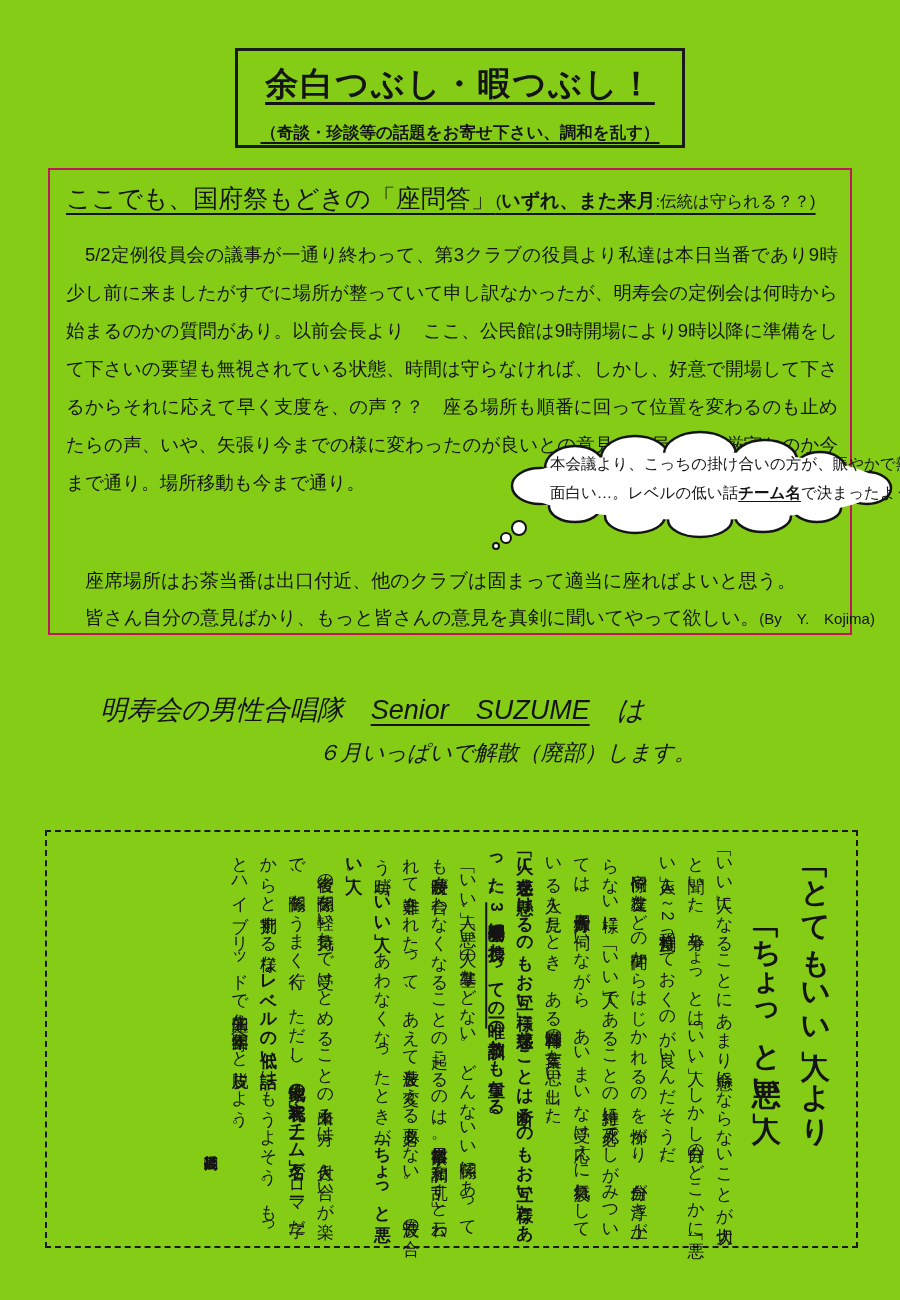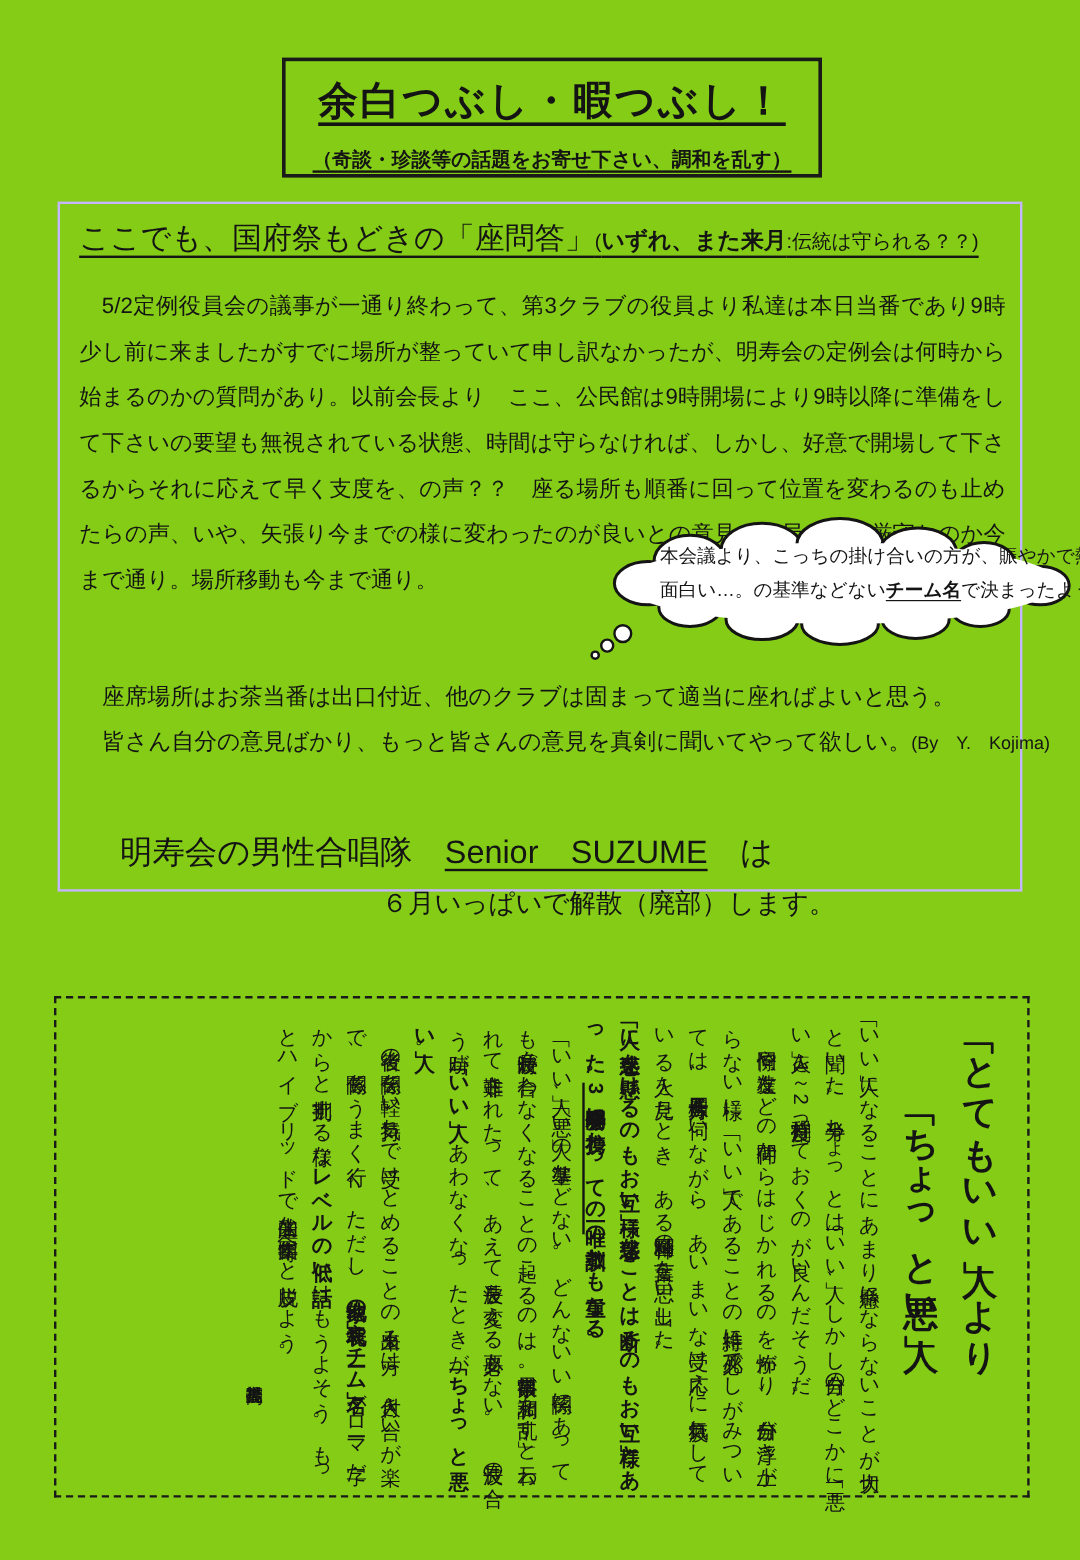--- a/index.html
+++ b/index.html
@@ -16,22 +16,22 @@
   .header-title {
     margin-top:11px; font-size:33px; font-weight:bold; letter-spacing:2px;
     text-decoration:underline; text-decoration-thickness:2.5px; text-underline-offset:7px;
   }
   .header-subtitle {
     margin-top:15px; font-size:16.5px; font-weight:bold;
     text-decoration:underline; text-decoration-thickness:1.5px; text-underline-offset:4px;
   }
   
   .main-box {
-    position:absolute; left:48px; top:168px; width:804px; height:575px;
-    border:2px solid #c4b5fd; box-sizing:border-box;
+    position:absolute; left:48px; top:168px; width:804px; height:467px;
+    border:2px solid #be185d; box-sizing:border-box;
   }
   .heading {
     position:absolute; left:16px; top:12px; white-space:nowrap;
     text-decoration:underline; text-decoration-thickness:1.5px; text-underline-offset:6px;
   }
   .h-main  { font-size:25px; }
   .h-paren { font-size:16.5px; }
   .h-paren-bold { font-size:19px; font-weight:bold; }
   .body-par {
     position:absolute; left:16px; top:66px; width:772px;
@@ -44,21 +44,21 @@
   .byline   { font-size:15px; }
   
   .bubble { position:absolute; left:405px; top:266px; width:450px; height:125px; }
   .bubble svg { position:absolute; left:0; top:0; overflow:visible; }
   .bubble-text {
     position:absolute; left:95px; top:13px; width:330px; text-align:center;
     font-size:15.5px; line-height:29px; white-space:nowrap;
   }
   .bu { font-weight:bold; text-decoration:underline; text-underline-offset:3px; }
   
-  .suzume { position:absolute; left:0; top:692px; width:900px; height:90px; }
+  .suzume { position:absolute; left:0; top:692px; width:900px; height:90px;font-style:italic; }
   .suzume-l1 { position:absolute; left:100px; top:0; font-size:27px; white-space:nowrap; }
   .suzume-l2 { position:absolute; left:318px; top:46px; font-size:22px; white-space:nowrap; }
   .u { text-decoration:underline; text-decoration-thickness:1.5px; text-underline-offset:5px; }
   
   .essay-box {
     position:absolute; left:45px; top:830px; width:813px; height:418px;
     border:2px dashed #1a1a1a; box-sizing:border-box;
   }
   .essay-title {
     position:absolute; right:16px; top:28px; height:372px;
@@ -107,21 +107,21 @@
         </g>
         <ellipse cx="245" cy="50" rx="182" ry="34" fill="#ffffff"></ellipse>
         <g fill="#ffffff" stroke="#141414" stroke-width="2">
           <circle cx="64" cy="92" r="7"></circle>
           <circle cx="51" cy="102" r="5"></circle>
           <circle cx="41" cy="110" r="3"></circle>
         </g>
       </svg>
       <div class="bubble-text">
         <div><span>本会議より、こっちの掛け合いの方が、賑やかで熱っぽく</span></div>
-        <div><span>面白い…。の基準などない</span><span class="bu">チーム名</span><span>で決まったようだ。</span></div>
+        <div><span>面白い…。レベルの低い話</span><span class="bu">チーム名</span><span>で決まったようだ。</span></div>
       </div>
     </div>
 
     <div class="line opinion"><span>　皆さん自分の意見ばかり、もっと皆さんの意見を真剣に聞いてやって欲しい。</span><span class="byline">(By　Y.　Kojima)</span></div>
     <div class="line seating">　座席場所はお茶当番は出口付近、他のクラブは固まって適当に座ればよいと思う。</div>
   </div>
 
   <div class="suzume">
     <div class="suzume-l1"><span>明寿会の男性合唱隊　</span><span class="u">Senior　SUZUME</span><span>　は</span></div>
     <div class="suzume-l2">６月いっぱいで解散（廃部）します。</div>

